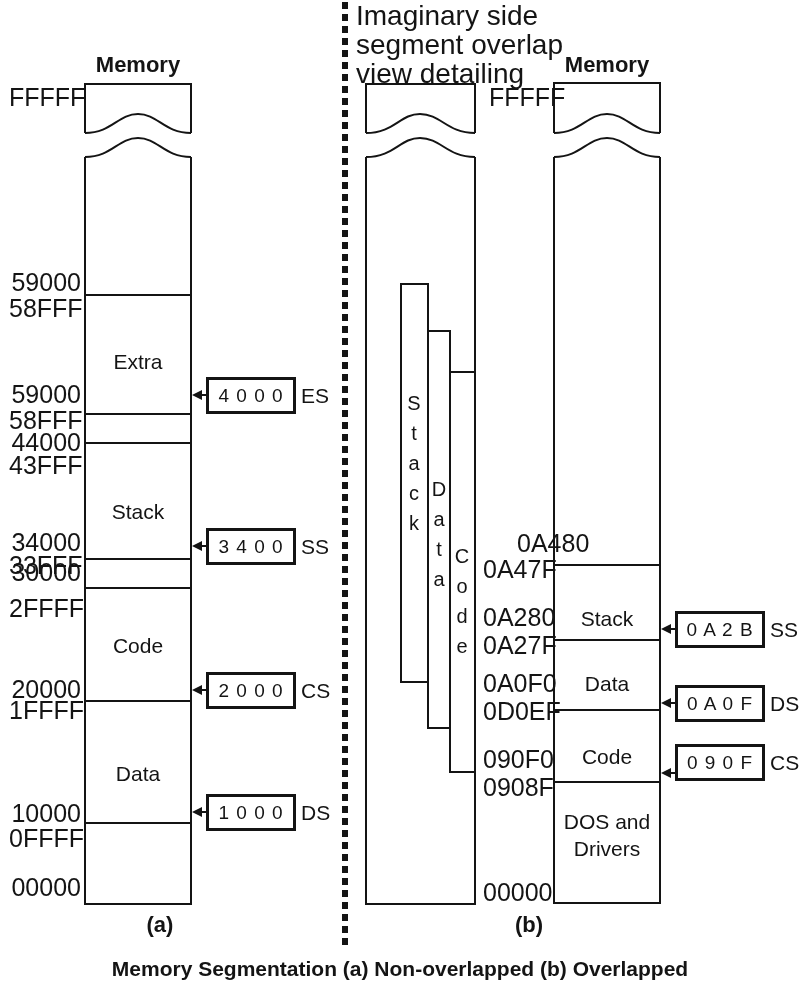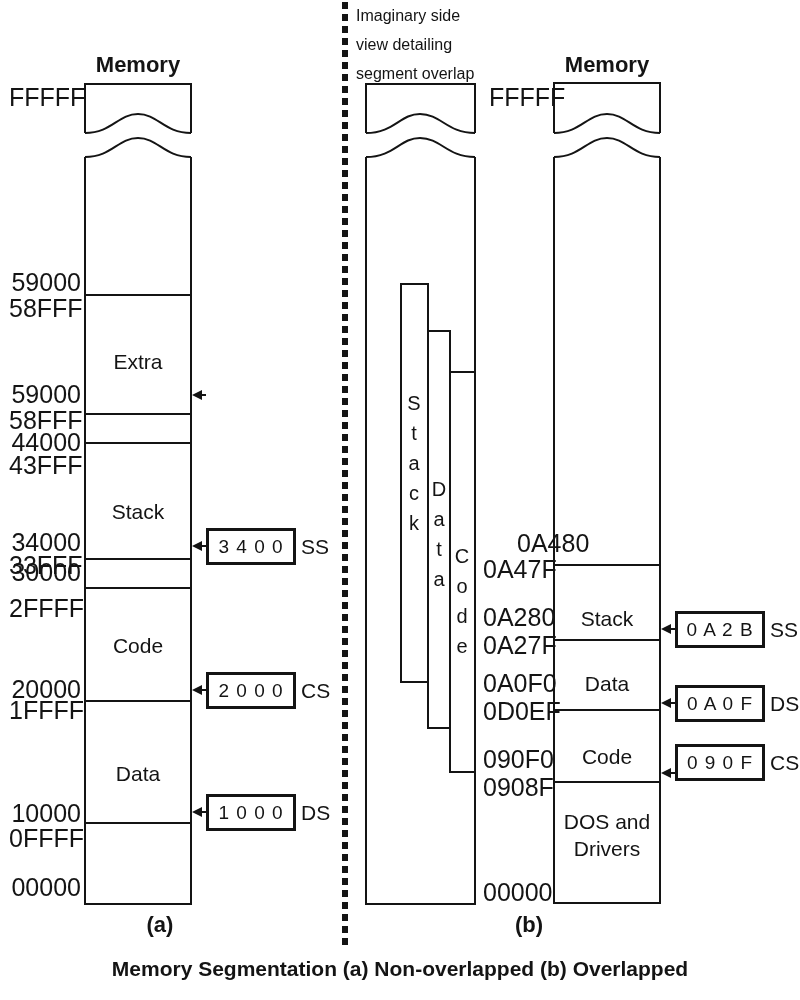--- a/index.html
+++ b/index.html
@@ -13,21 +13,21 @@
   .seg{position:absolute;font-size:21px;line-height:27px;text-align:center;}
   .seg-a{left:85px;width:106px;}
   .seg-b{left:554px;width:106px;}
   .title{position:absolute;font-size:22px;font-weight:bold;text-align:center;width:106px;}
   .reg{position:absolute;}
   .reg-box{box-sizing:border-box;width:90px;height:37px;border:3px solid #141414;
     display:flex;align-items:center;justify-content:center;font-size:19px;letter-spacing:1px;background:#fff;}
   .reg-name{position:absolute;left:95px;top:50%;transform:translateY(-50%);font-size:21px;}
   .vtext{position:absolute;writing-mode:vertical-lr;text-orientation:upright;
     font-size:20px;letter-spacing:8px;line-height:20px;}
-  .note{position:absolute;left:356px;top:1px;font-size:16px;line-height:29px;}
+  .note{position:absolute;left:356px;top:1px;font-size:28px;line-height:29px;}
   .cap{position:absolute;font-weight:bold;font-size:22px;text-align:center;width:150px;}
   .caption{position:absolute;left:0;top:957px;width:800px;text-align:center;font-weight:bold;font-size:21px;}
 </style>
 </head>
 <body>
 
 <div class="canvas">
 
   <svg class="layer" width="800" height="1000" viewBox="0 0 800 1000" fill="none" stroke="#141414" stroke-width="2">
 
@@ -106,20 +106,26 @@
   <div class="addr addr-a" style="top:699px;">1FFFF</div>
   <div class="addr addr-a" style="top:802px;">10000</div>
   <div class="addr addr-a" style="top:827px;">0FFFF</div>
   <div class="addr addr-a" style="top:876px;">00000</div>
 
   <div class="seg seg-a" style="top:348px;">Extra</div>
   <div class="seg seg-a" style="top:498px;">Stack</div>
   <div class="seg seg-a" style="top:632px;">Code</div>
   <div class="seg seg-a" style="top:760px;">Data</div>
 
+  <div class="reg" style="left:206px;top:377px;">
+    <div class="reg-box">
+        <span>4 0 0 0</span>
+      </div>
+    <span class="reg-name">ES</span>
+  </div>
   <div class="reg" style="left:206px;top:528px;">
     <div class="reg-box">
         <span>3 4 0 0</span>
       </div>
     <span class="reg-name">SS</span>
   </div>
   <div class="reg" style="left:206px;top:672px;">
     <div class="reg-box">
         <span>2 0 0 0</span>
       </div>
@@ -129,22 +135,22 @@
     <div class="reg-box">
         <span>1 0 0 0</span>
       </div>
     <span class="reg-name">DS</span>
   </div>
 
   <div class="cap" style="left:85px;top:912px;">(a)</div>
 
   <div class="note">
     <div>Imaginary side</div>
+    <div>segment overlap</div>
     <div>view detailing</div>
-    <div>segment overlap</div>
   </div>
   <div class="vtext" style="left:404px;top:392px;">Stack</div>
   <div class="vtext" style="left:429px;top:478px;">Data</div>
   <div class="vtext" style="left:452px;top:545px;">Code</div>
 
   <div class="title" style="left:554px;top:52px;">Memory</div>
 
   <div class="addr" style="left:489px;top:86px;">FFFFF</div>
   <div class="addr" style="left:483px;top:532px;margin-left:34px;">0A480</div>
   <div class="addr" style="left:483px;top:558px;">0A47F</div>

